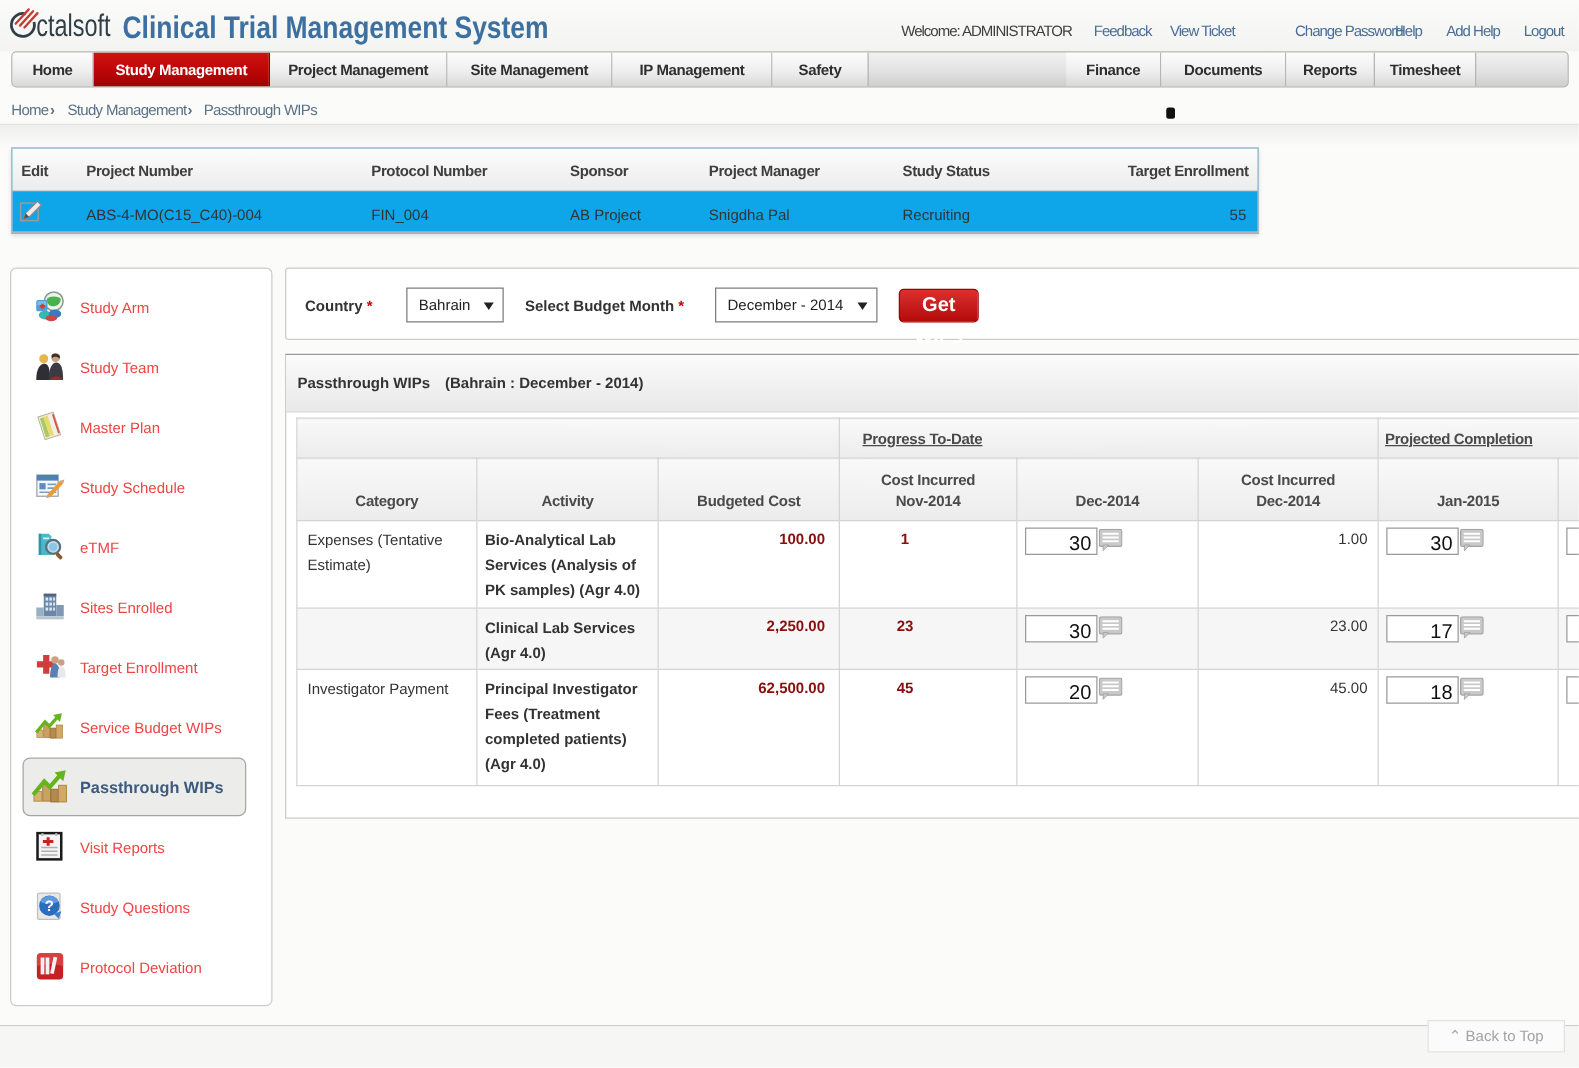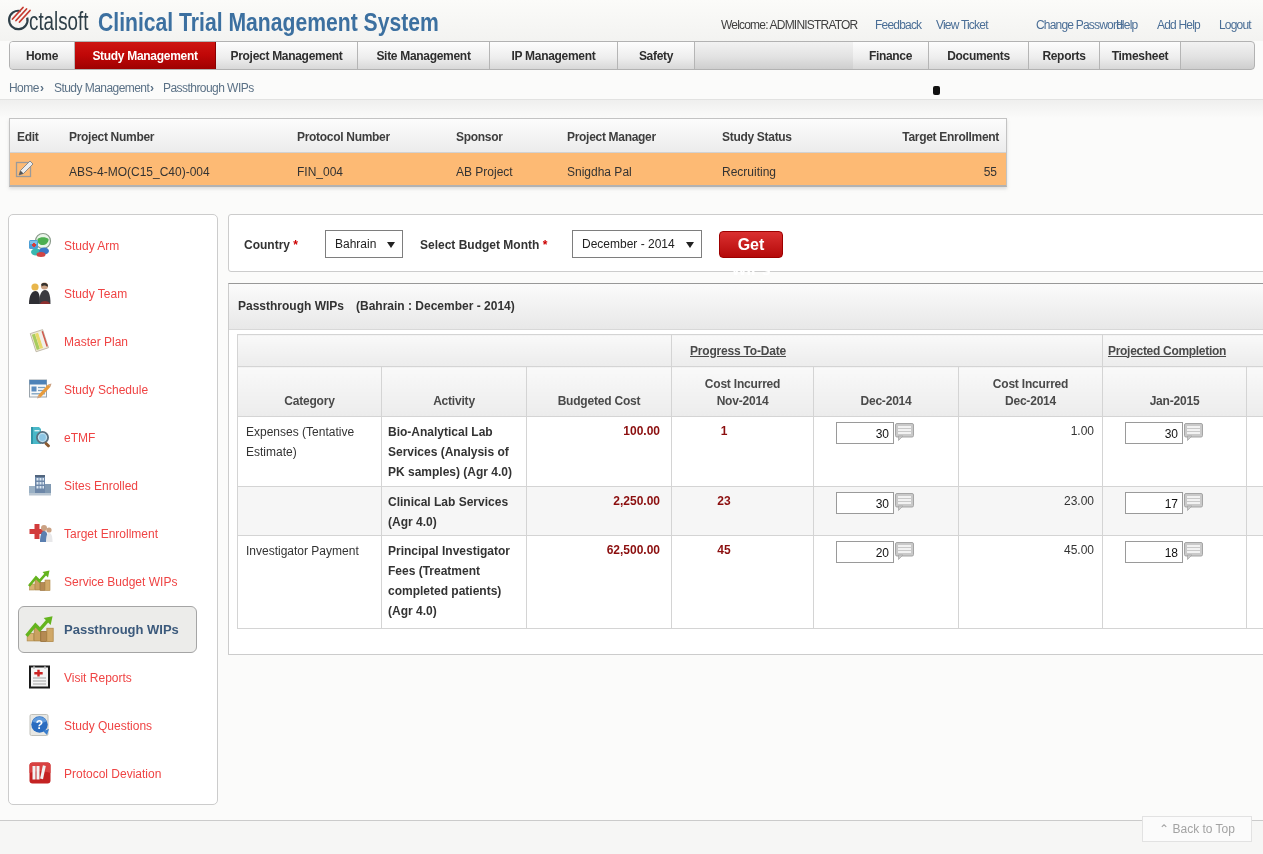--- a/index.html
+++ b/index.html
@@ -14,21 +14,21 @@
 .toplink{position:absolute;top:18px;font-size:12px;letter-spacing:-0.8px;color:#44505a;}
 .toplink a{color:#4a6e96;text-decoration:none;}
 
 #nav{left:9px;top:41px;width:1246px;height:29px;background:linear-gradient(#f2f2f2 0%,#e2e2e2 55%,#cecece 100%);border:1px solid #b2b2b2;border-radius:4px;overflow:hidden;}
 .tab{position:absolute;top:0;height:29px;line-height:28px;text-align:center;font-weight:bold;font-size:12px;letter-spacing:-0.3px;color:#2e2e2e;background:linear-gradient(#fdfdfd 0%,#ededed 55%,#d4d4d4 100%);border-right:1px solid #b5b5b5;}
 .tab.active{background:linear-gradient(#ce1511 0%,#c00707 45%,#9a0101 100%);color:#fff;border-right:1px solid #8a0000;}
 
 .crumb{position:absolute;top:81px;font-size:12px;letter-spacing:-0.55px;color:#5b7186;}
 #band{left:0;top:99px;width:1263px;height:19px;border-top:1px solid #e2e2e1;background:linear-gradient(#efefee,#fbfbfa);}
 
-#stable{left:9px;top:118px;width:998px;height:69px;background:#fdba74;border:1px solid #c3c3c3;border-bottom:2px solid #b2b2b2;box-shadow:0 2px 3px rgba(170,170,170,0.35);}
+#stable{left:9px;top:118px;width:998px;height:69px;background:#0ea5e9;border:1px solid #c3c3c3;border-bottom:2px solid #b2b2b2;box-shadow:0 2px 3px rgba(170,170,170,0.35);}
 #sthead{left:0;top:0;width:996px;height:34px;background:linear-gradient(#fcfcfc,#ececec);border-bottom:1px solid #d2d2d2;}
 .sth{position:absolute;top:11px;font-weight:bold;letter-spacing:-0.3px;color:#3e3e3e;}
 .std{position:absolute;top:46px;color:#333;}
 
 #sidebar{left:8px;top:214px;width:210px;height:591px;background:#fff;border:1px solid #ccc;border-radius:5px;}
 .sitem{position:absolute;left:64px;color:#ef4444;font-size:12px;}
 #selbox{left:9px;top:391px;width:179px;height:47px;background:#ececea;border:1px solid #a5a5a5;border-radius:6px;}
 .sicon{position:absolute;left:27px;width:26px;height:26px;}
 
 #boxa{left:228px;top:214px;width:1100px;height:58px;background:#fff;border:1px solid #ccc;border-radius:3px;}
@@ -47,21 +47,21 @@
 #mtable td,#mtable th{border:1px solid #d4d4d4;font-size:12px;vertical-align:top;}
 #mtable thead tr.r1 th{vertical-align:middle;text-decoration:underline;}
 #mtable thead tr.r2 th{vertical-align:bottom;padding-bottom:6px;line-height:17px;}
 #mtable thead th{background:linear-gradient(#f9f9f9,#ececec);color:#4a4a4a;font-weight:bold;letter-spacing:-0.2px;}
 td.cat{padding:5px 6px 0 8px;color:#333;line-height:20px;}
 td.act{padding:5px 8px 0 6px;font-weight:bold;color:#333;line-height:20px;}
 td.money{padding:7px 11px 0 0;text-align:right;font-weight:bold;color:#8b0e0e;}
 td.cinc{padding:7px 37px 0 0;text-align:center;font-weight:bold;color:#8b0e0e;}
 td.val{padding:7px 8px 0 0;text-align:right;color:#333;}
 td.inp{padding:5px 0 0 6px;}
-.ibox{display:inline-block;width:58px;height:22px;border:1px solid #9a9a9a;background:#fff;text-align:right;padding:4px 4px 0 0;font-size:12px;color:#111;vertical-align:top;margin-left:16px;}
+.ibox{display:inline-block;width:58px;height:22px;border:1px solid #9a9a9a;background:#fff;text-align:right;padding:4px 4px 0 0;font-size:16px;color:#111;vertical-align:top;}
 .cmt{display:inline-block;vertical-align:top;margin:1px 0 0 1px;}
 tr.alt td{background:#f6f6f6;}
 
 #fline{left:0;top:820px;width:1263px;height:1px;background:#cbcbcb;}
 #fbg{left:0;top:821px;width:1263px;height:33px;background:#f6f6f5;}
 #backtop{left:1142px;top:816px;width:110px;height:26px;background:#fbfbfb;border:1px solid #e2e2e2;color:#a3a3a3;font-size:12px;text-align:center;line-height:25px;}
 #cursor{left:933px;top:86px;width:7px;height:9px;background:#111;border-radius:2px;}
 </style>
 </head>
 <body>

